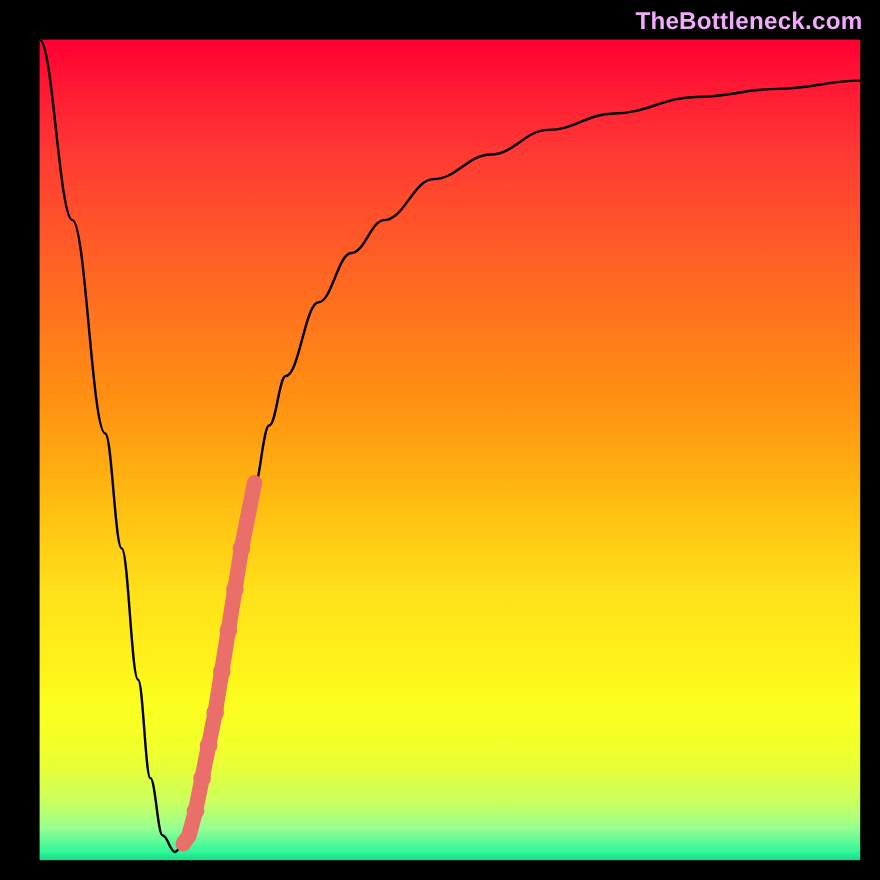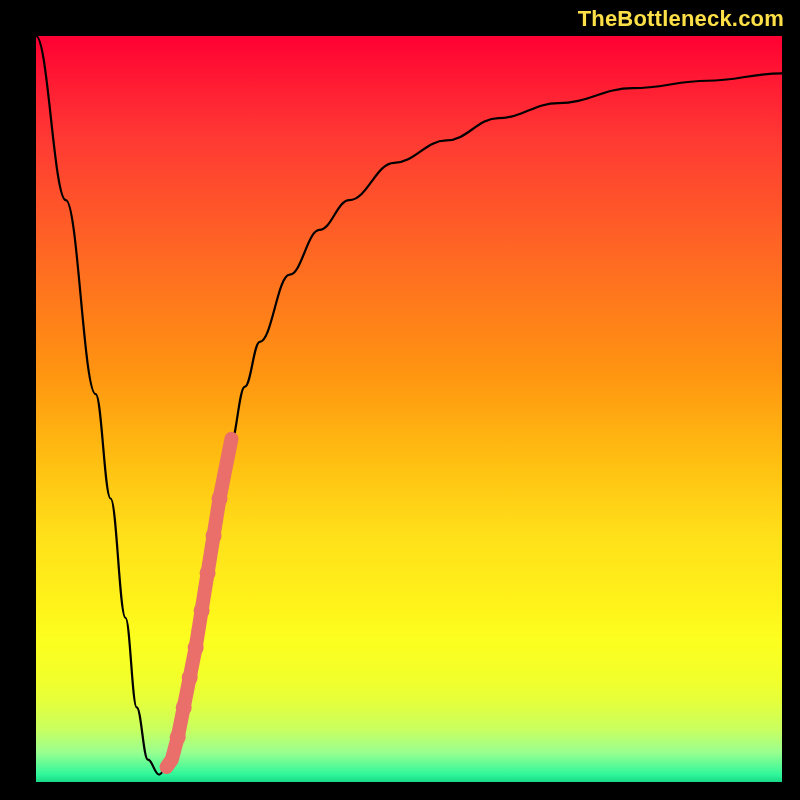--- a/index.html
+++ b/index.html
@@ -38,21 +38,21 @@
       #e6ff3a 89%,
       #c8ff60 93%,
       #9aff90 96%,
       #30f79a 99%,
       #18d988 100%);
   }
   .watermark {
     position: absolute;
     top: 6px;
     right: 16px;
-    color: #fde047;
+    color: #f0abfc;
     font-size: 22px;
     font-weight: 600;
     letter-spacing: 0.2px;
     user-select: none;
     text-align: center;
   }
   svg.curve {
     position: absolute;
     left: 0;
     top: 0;

